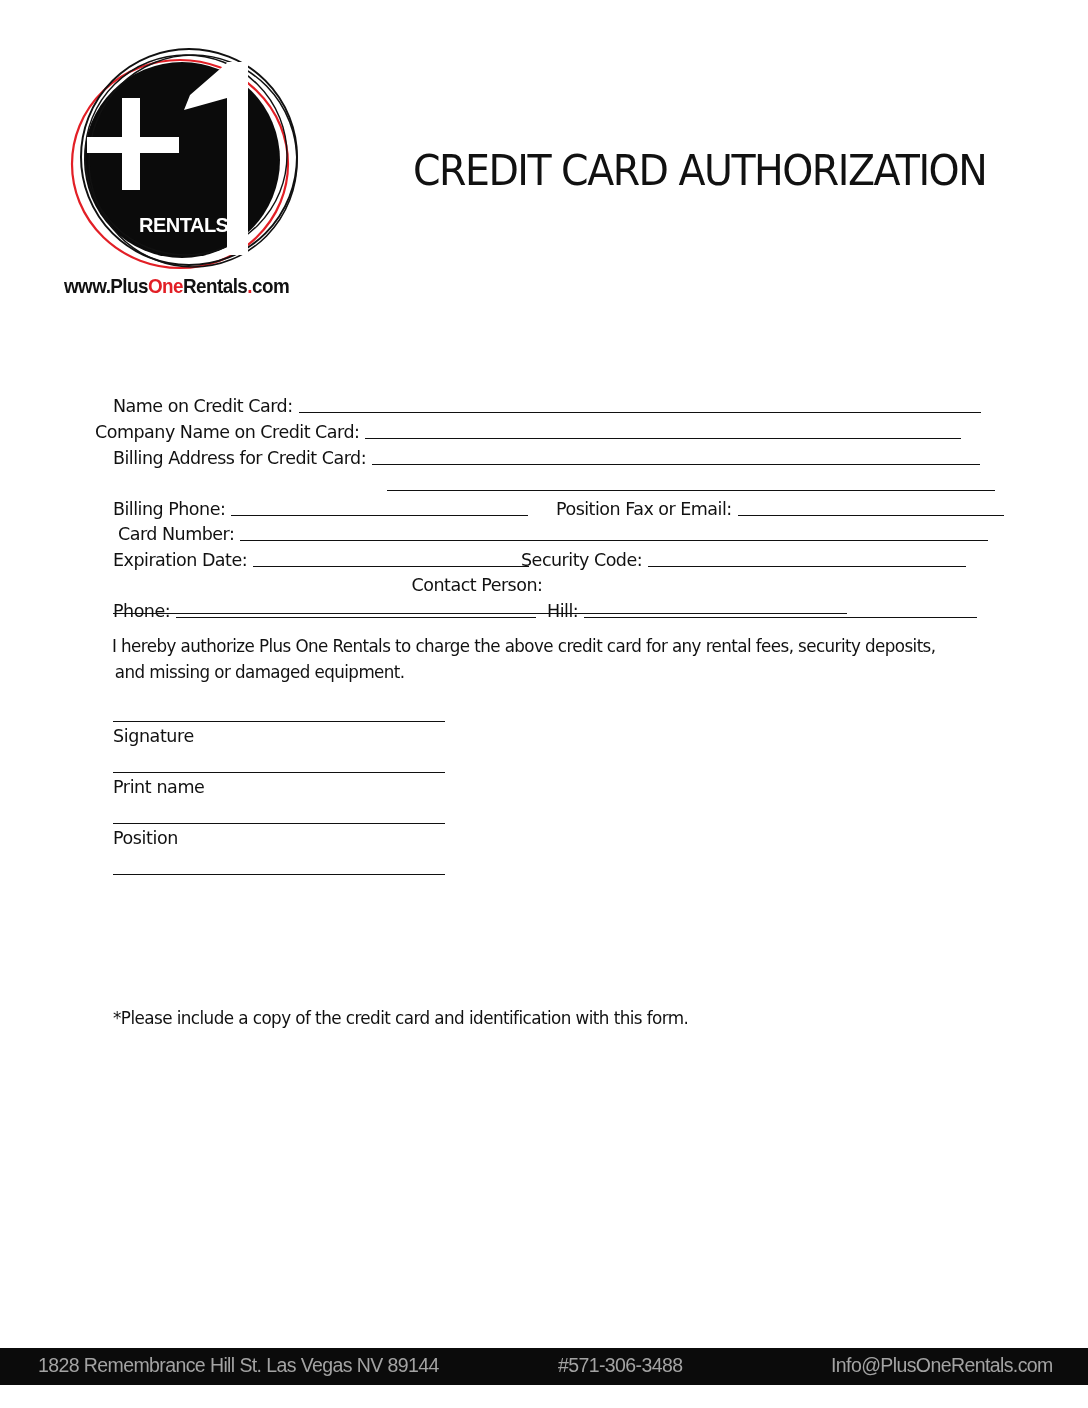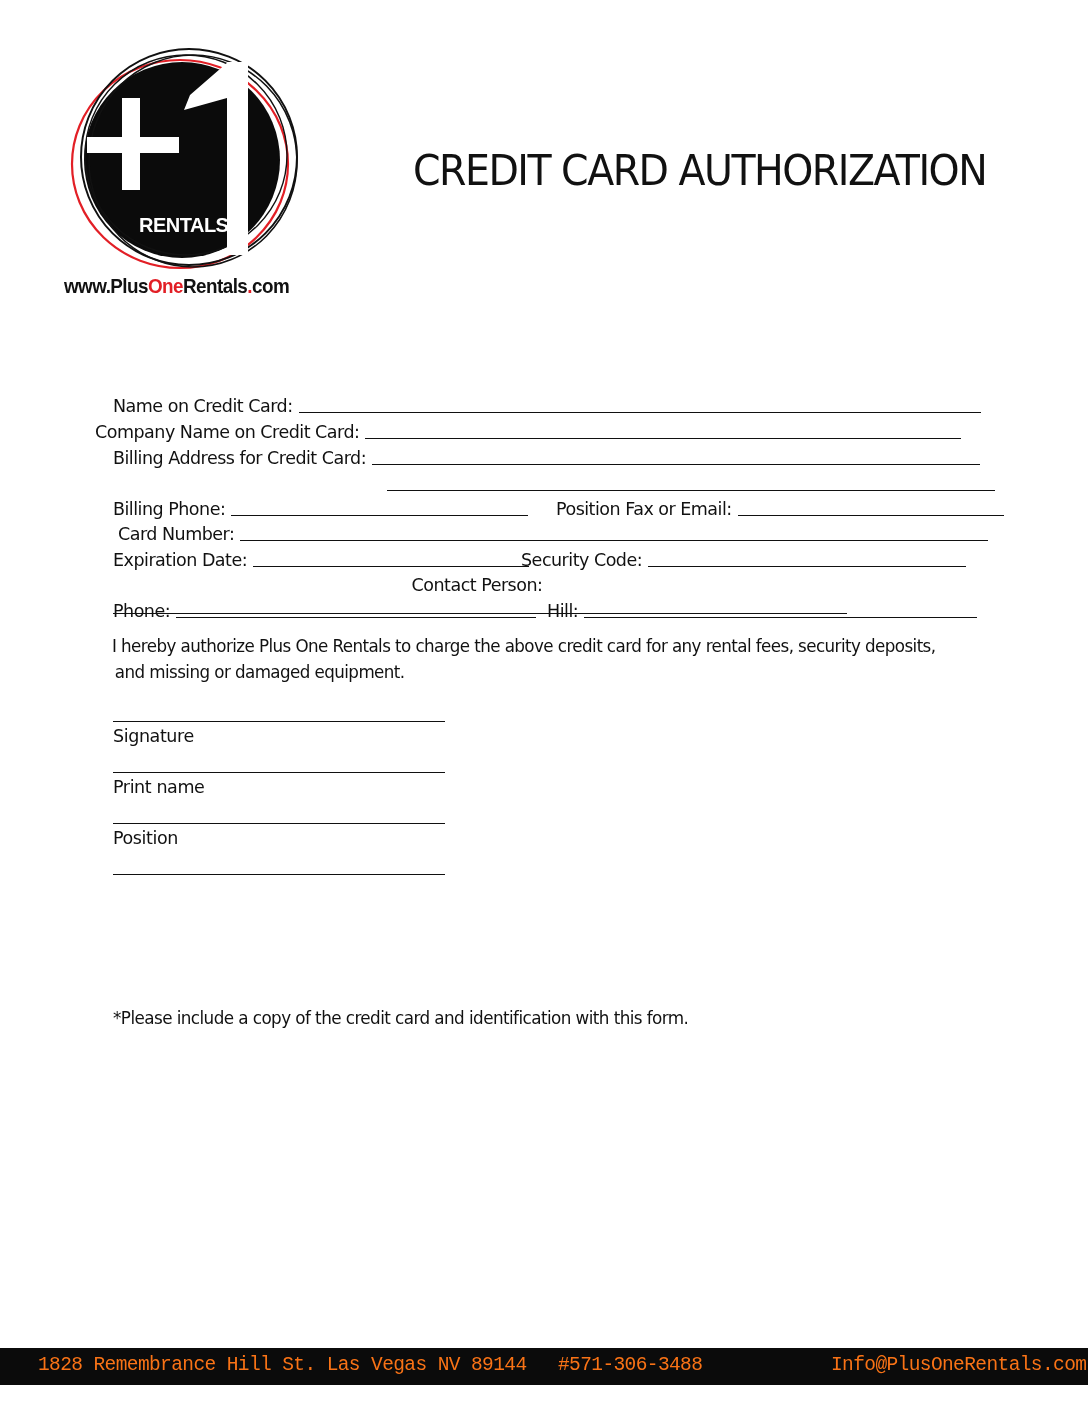--- a/index.html
+++ b/index.html
@@ -38,21 +38,21 @@
   .sig-label { font-family: "DejaVu Sans", sans-serif; font-size: 17.5px; letter-spacing: -0.4px; margin-top: 4px; }
 
   .note {
     position: absolute; left: 113px; top: 1008px;
     font-family: "DejaVu Sans", sans-serif; font-size: 17.5px; letter-spacing: -0.6px; white-space: nowrap;
     transform: scaleX(0.96); transform-origin: left center;
   }
 
   .footer {
     position: absolute; left: 0; top: 1348px; width: 1088px; height: 37px; background: #0b0b0b;
-    color: #f97316; font-family: Liberation Mono, monospace; font-size: 19.5px; letter-spacing: -0.6px;
+    color: #a3a3a3; font-family: Liberation Sans, sans-serif; font-size: 19.5px; letter-spacing: -0.6px;
   }
   .footer span { position: absolute; top: 6px; white-space: nowrap; }
   .footer .addr { left: 38px; }
   .footer .phone { left: 558px; }
   .footer .email { left: 831px; }
 </style>
 </head>
 <body>
 
 <div class="logo">

